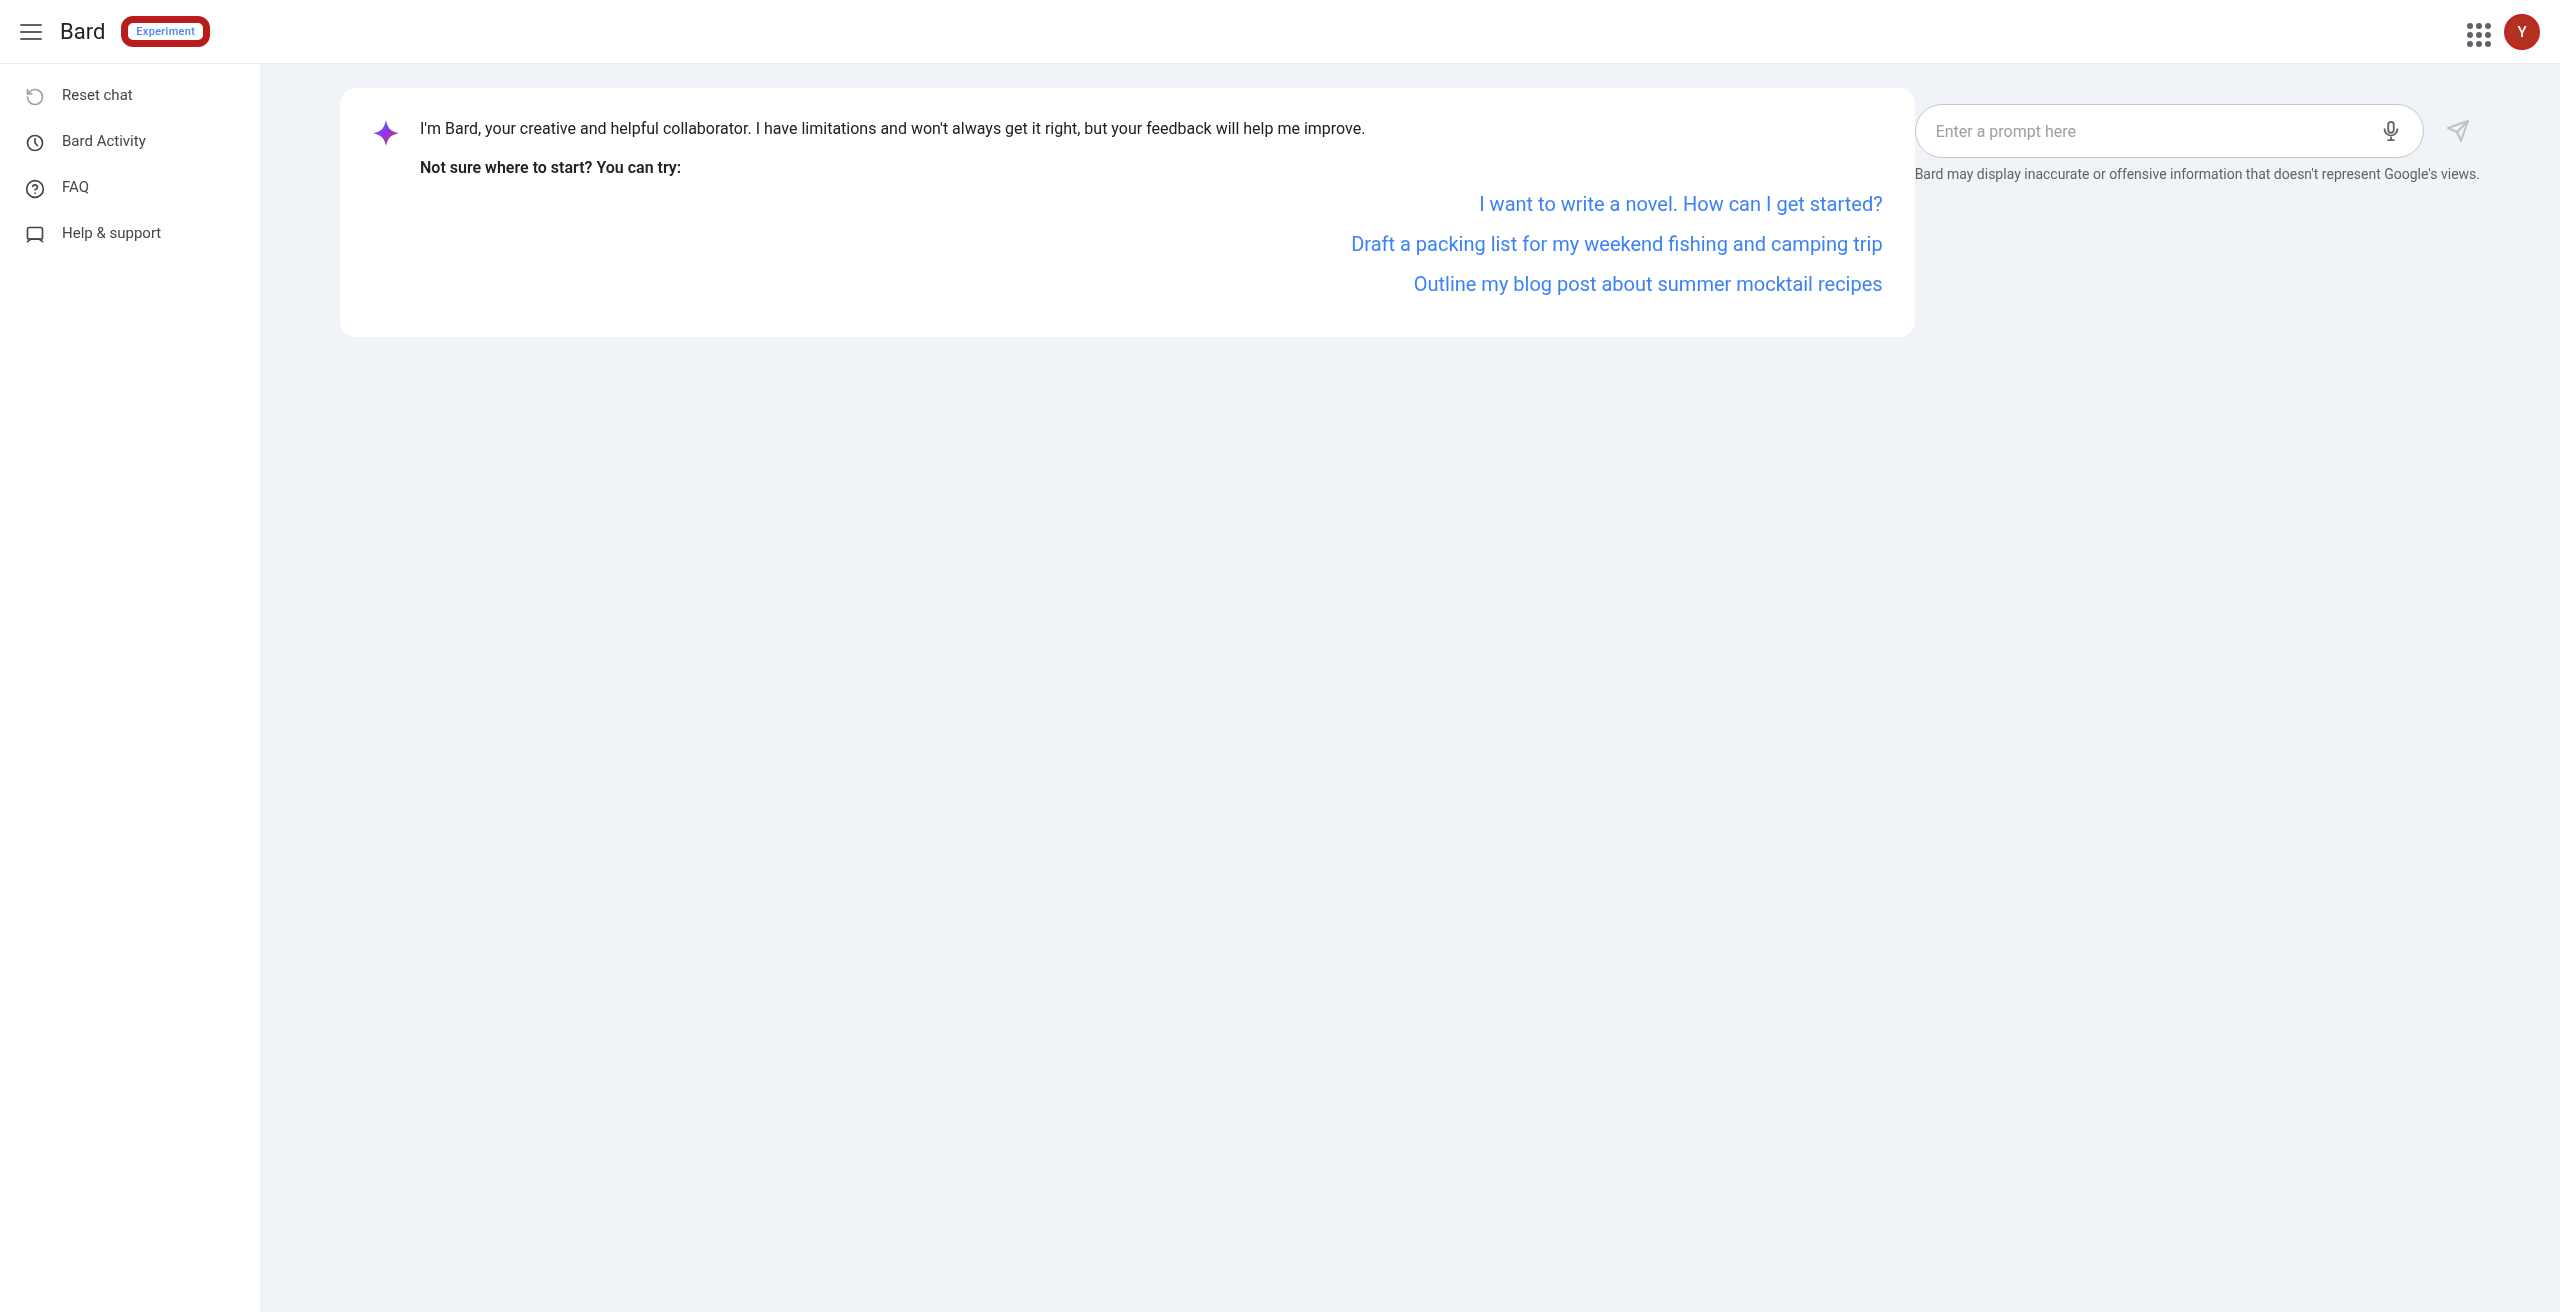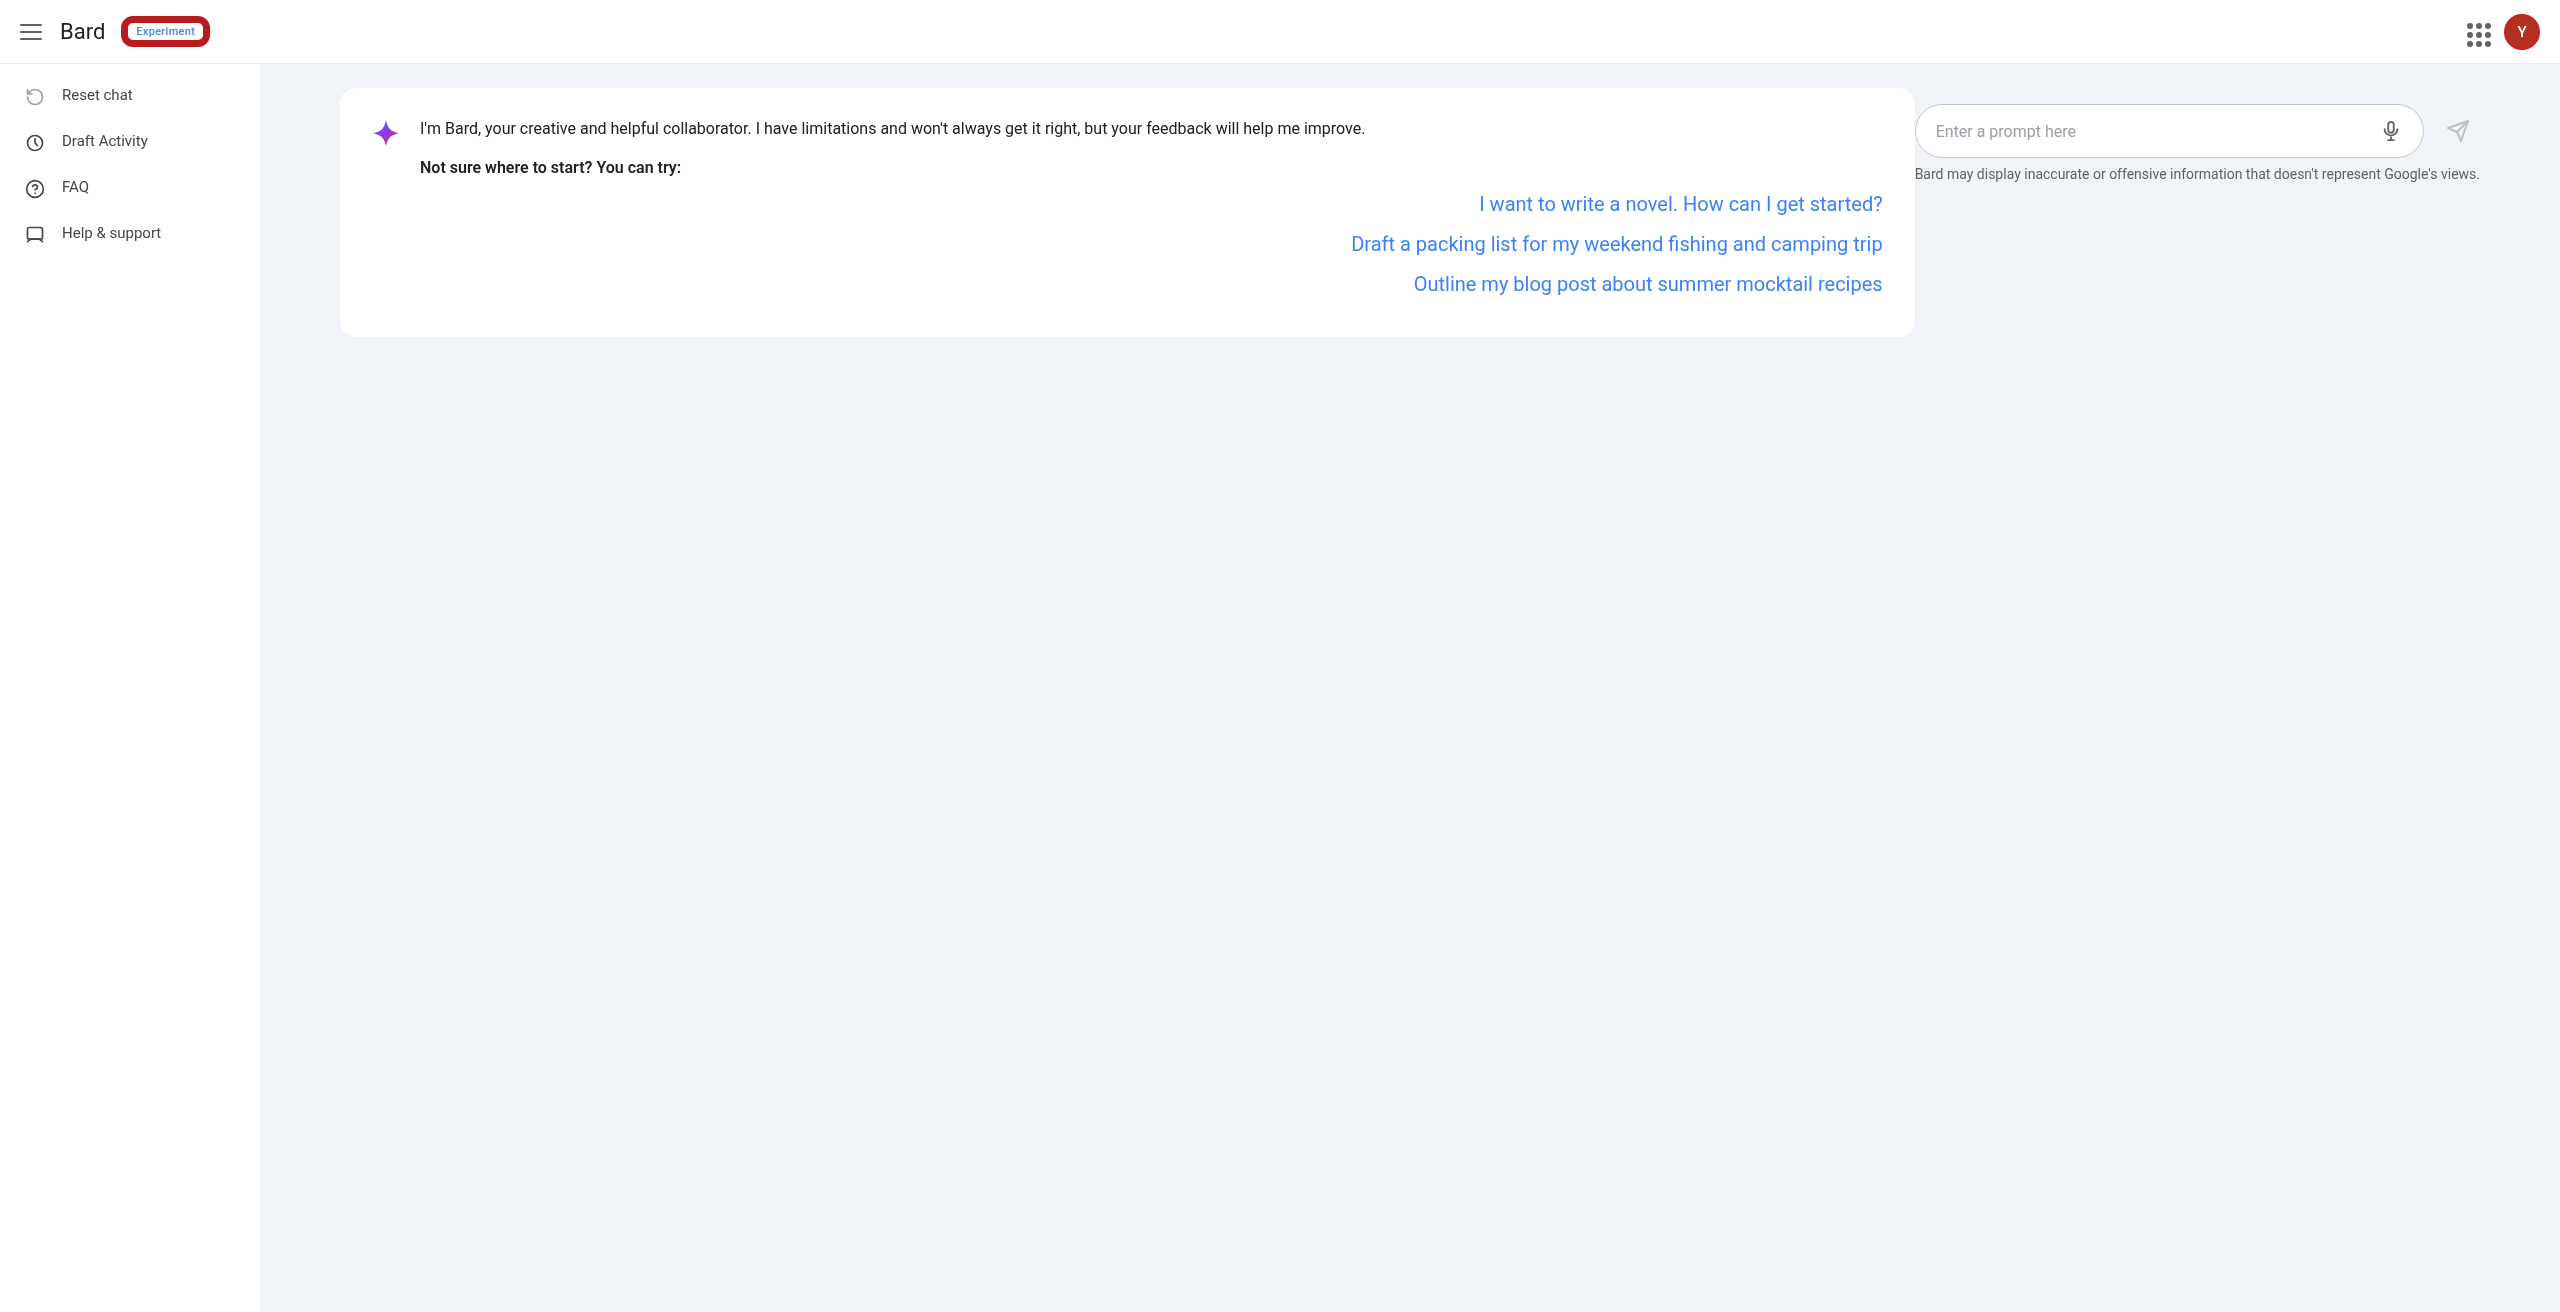--- a/index.html
+++ b/index.html
@@ -332,21 +332,21 @@
       <span>Reset chat</span>
     </div>
 
     <div class="sidebar-item">
       <div class="sidebar-icon">
         <svg width="20" height="20" viewBox="0 0 24 24" fill="none" stroke="#444746" stroke-width="2" stroke-linecap="round" stroke-linejoin="round">
           <circle cx="12" cy="12" r="9"></circle>
           <polyline points="12 7 12 12 15 15"></polyline>
         </svg>
       </div>
-      <span>Draft Activity</span>
+      <span>Bard Activity</span>
     </div>
 
     <div class="sidebar-item">
       <div class="sidebar-icon">
         <svg width="20" height="20" viewBox="0 0 24 24" fill="none" stroke="#444746" stroke-width="2" stroke-linecap="round" stroke-linejoin="round">
           <circle cx="12" cy="12" r="10"></circle>
           <path d="M9.09 9a3 3 0 0 1 5.83 1c0 2-3 3-3 3"></path>
           <line x1="12" y1="17" x2="12.01" y2="17"></line>
         </svg>
       </div>

